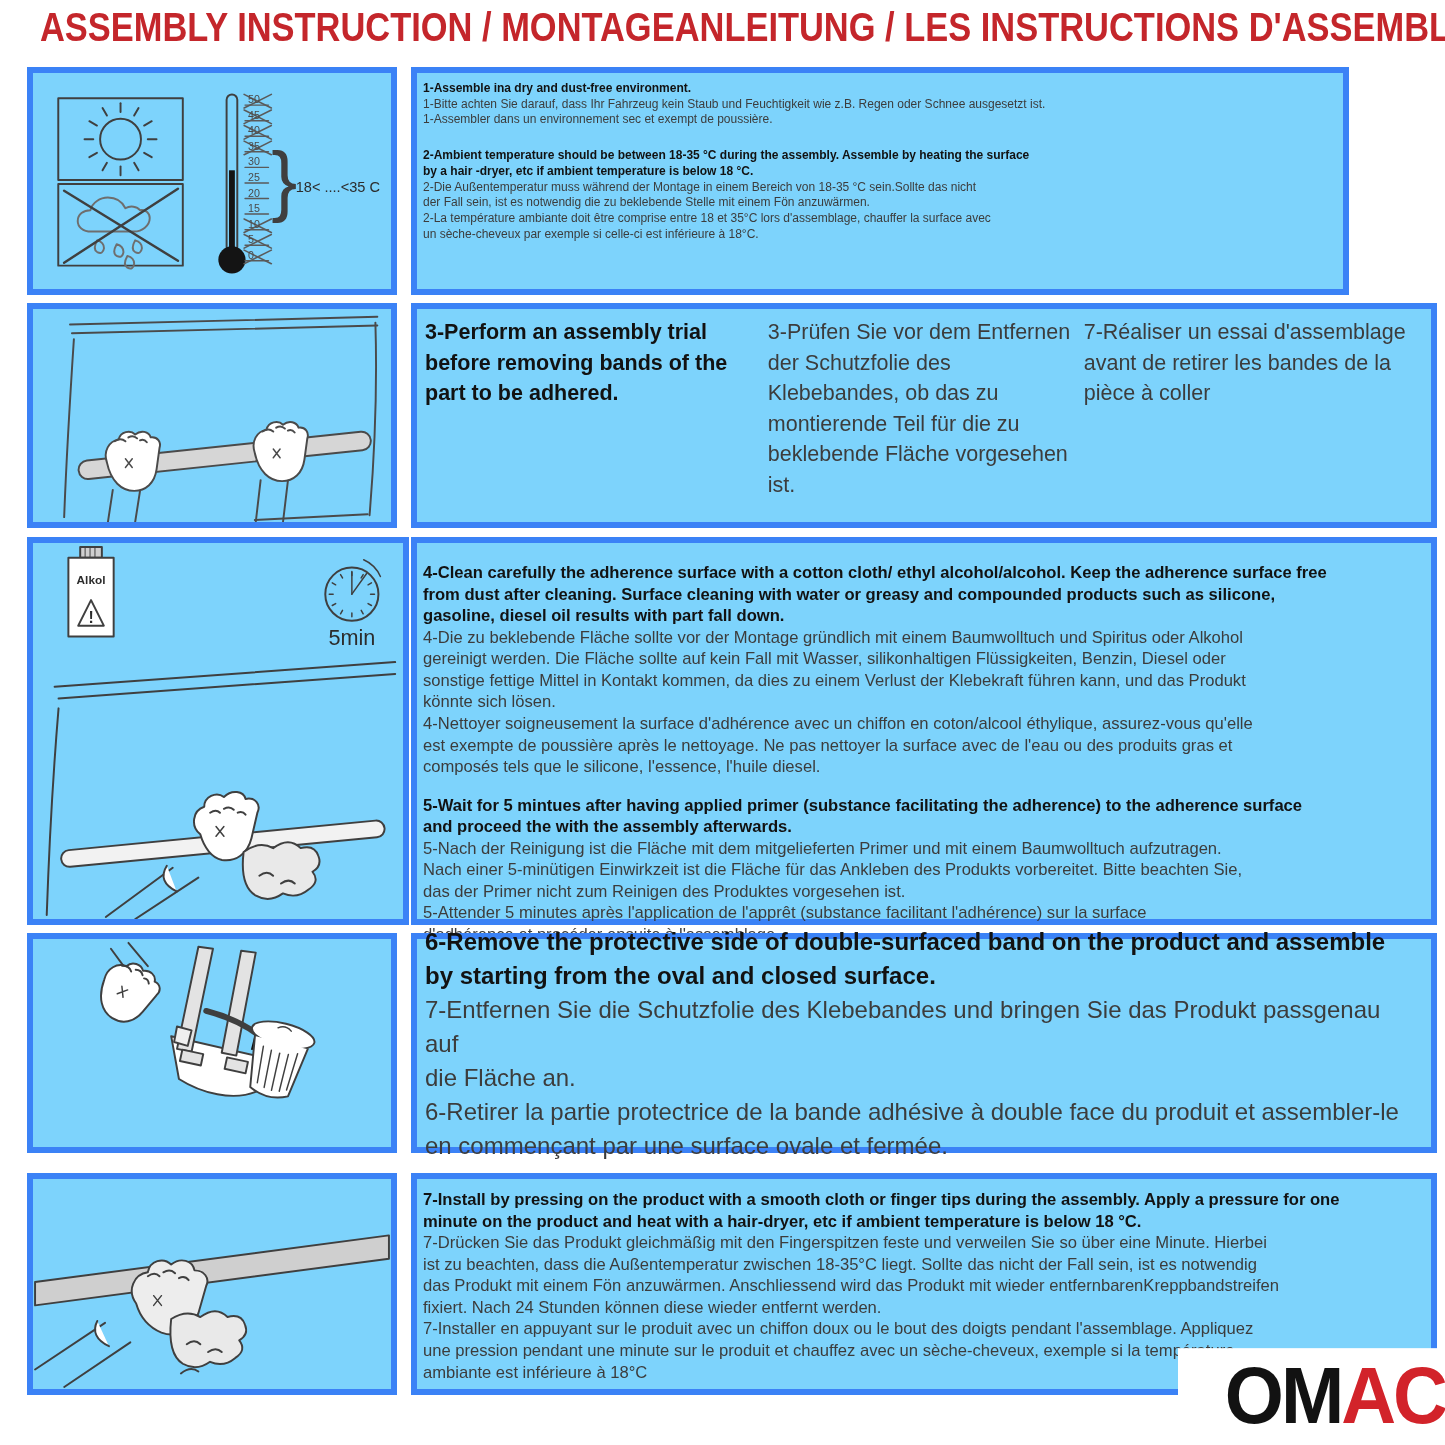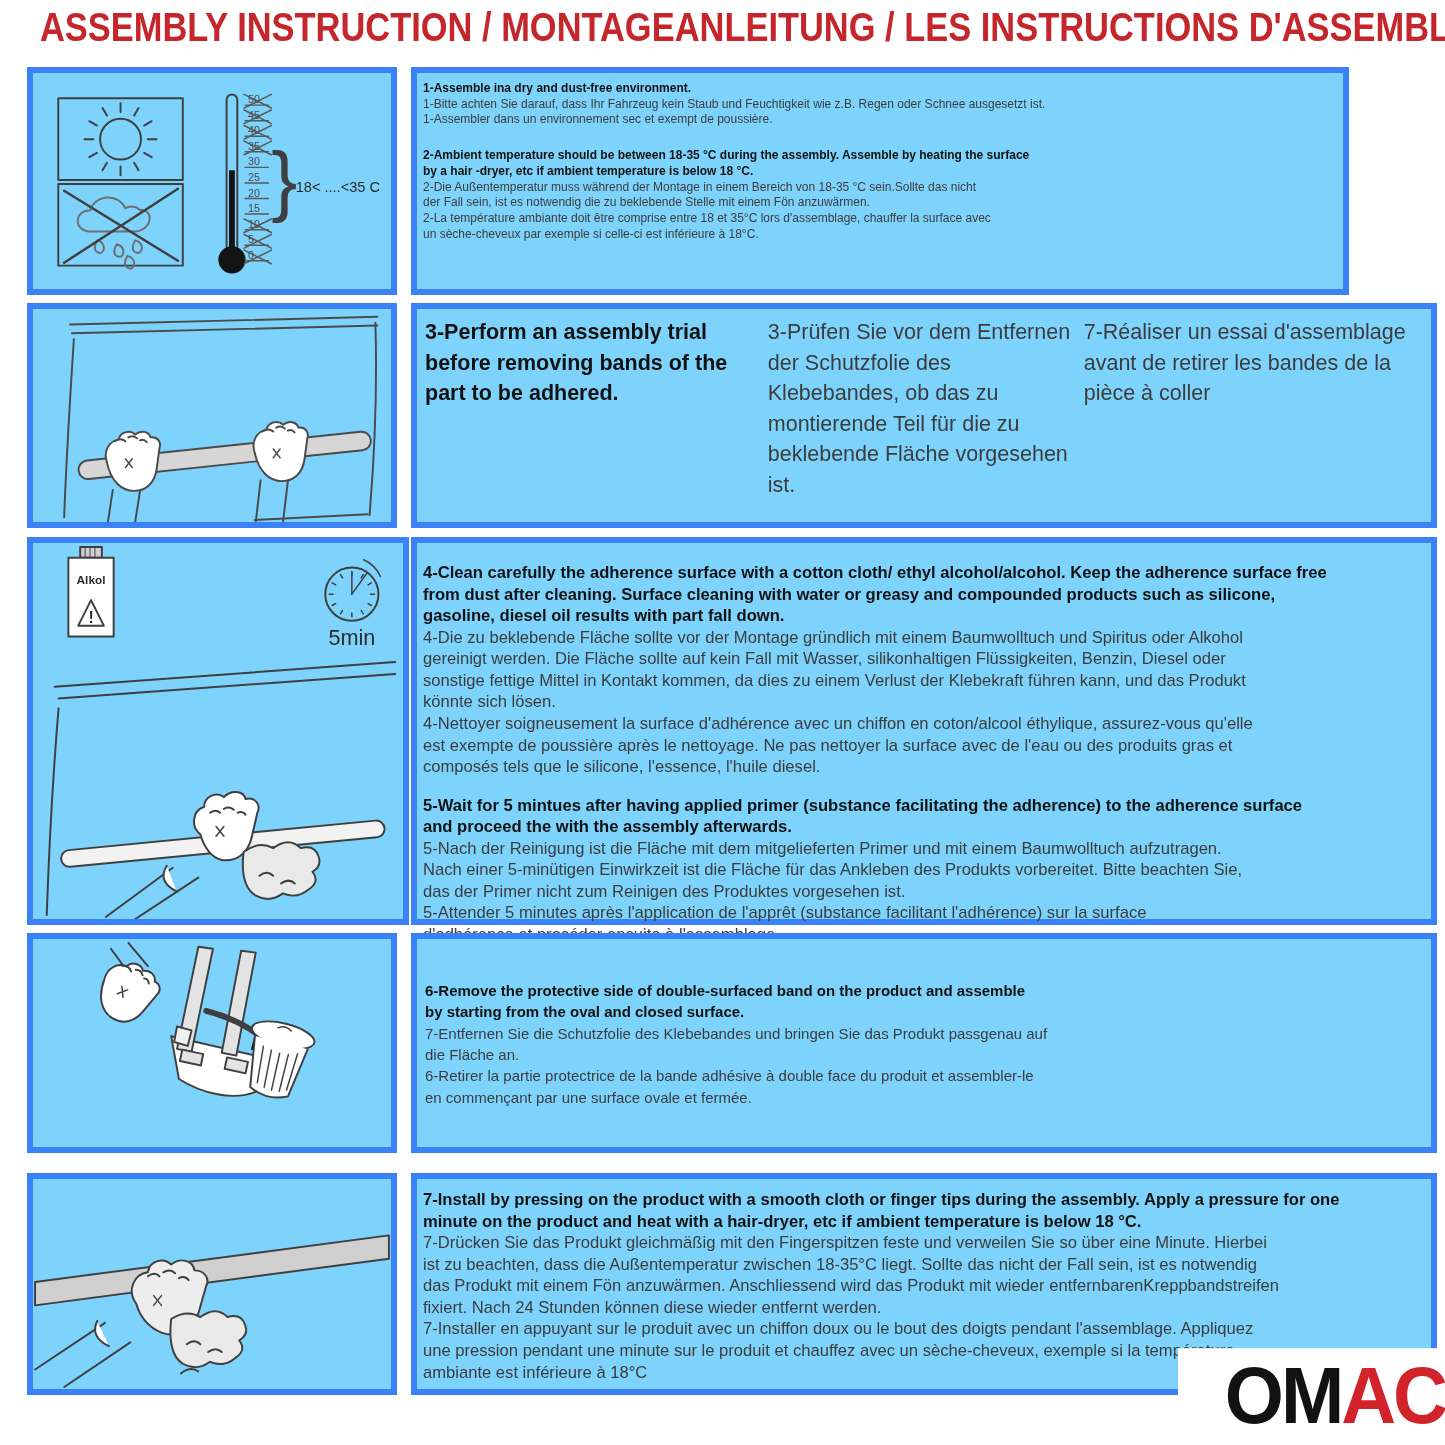--- a/index.html
+++ b/index.html
@@ -25,21 +25,21 @@
   .gap3 { margin-top:17px !important; }
 
   .r1l{left:27px;top:67px;width:370px;height:228px;}
   .r1t{left:411px;top:67px;width:938px;height:228px;font-size:12px;line-height:1.31;}
   .r2l{left:27px;top:303px;width:370px;height:225px;}
   .r2t{left:411px;top:303px;width:1026px;height:225px;font-size:21.5px;line-height:1.42;
        display:flex;flex-direction:row;justify-content:center;padding-left:8px;}
   .r3l{left:27px;top:537px;width:382px;height:388px;}
   .r3t{left:411px;top:537px;width:1026px;height:388px;font-size:16.6px;line-height:1.3;padding-top:19px;}
   .r4l{left:27px;top:933px;width:370px;height:220px;}
-  .r4t{left:411px;top:933px;width:1026px;height:220px;font-size:15px;line-height:1.42;
+  .r4t{left:411px;top:933px;width:1026px;height:220px;font-size:24px;line-height:1.42;
        display:flex;flex-direction:column;justify-content:center;padding-left:8px;}
   .r5l{left:27px;top:1173px;width:370px;height:222px;}
   .r5t{left:411px;top:1173px;width:1026px;height:222px;font-size:16.6px;line-height:1.3;padding-top:10px;}
 
   .logo {
     position:absolute; left:1178px; top:1350px; width:267px; height:92px;
     background:#fff; display:flex; align-items:center; justify-content:flex-end;
     font-weight:800; font-size:76px; letter-spacing:-3px; line-height:1;
     transform:scaleY(1.04); transform-origin:center;
   }

